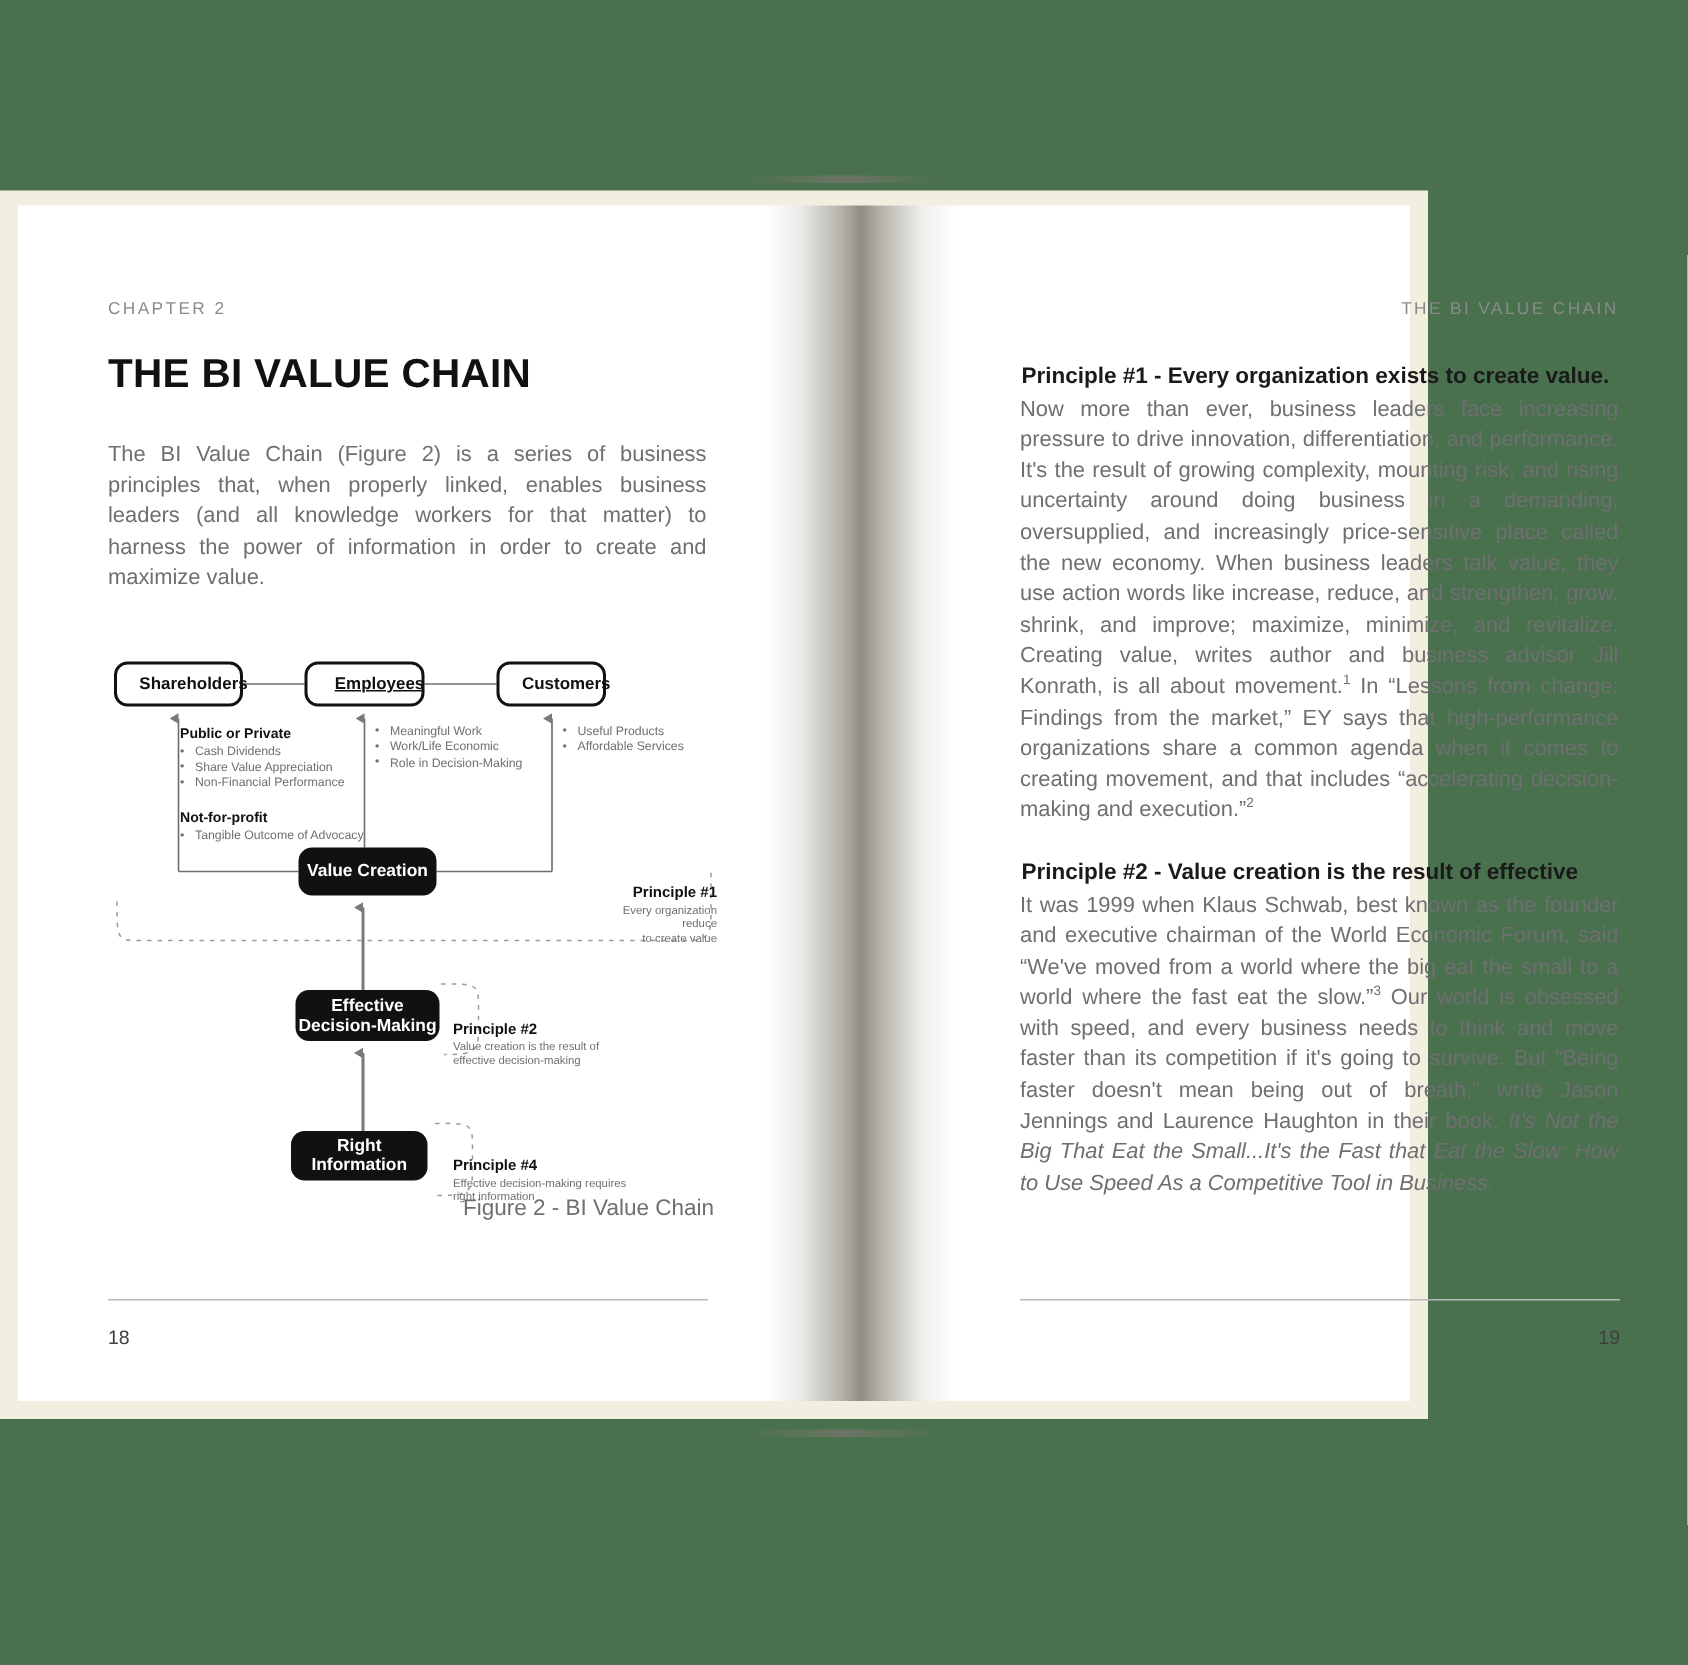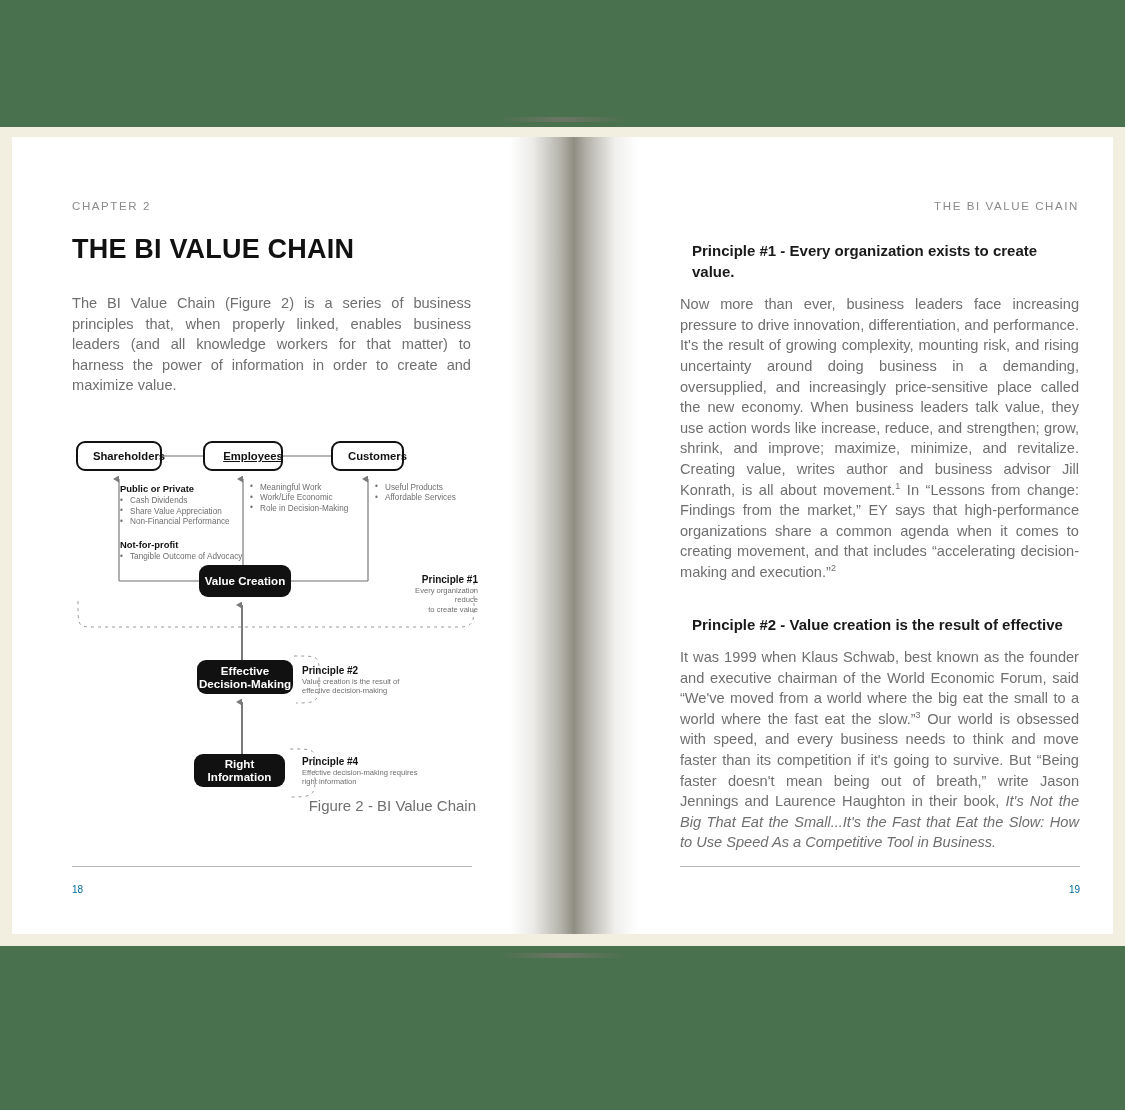--- a/index.html
+++ b/index.html
@@ -8,21 +8,21 @@
     width:1125px;height:1110px;
     background:#4a714d;
     font-family:"Liberation Sans", sans-serif;
     overflow:hidden;
     position:relative;
   }
   
   #book-spread{
     position:absolute;
     left:0; top:127px;
-    width:1125px; height:819px;
+    width:952px; height:819px;
     background:#f2efe0;
     box-sizing:border-box;
     padding:10px 12px 12px 12px;
   }
   #pages{
     position:relative;
     width:100%; height:100%;
     background:#ffffff;
     box-sizing:border-box;
   }
@@ -57,23 +57,23 @@
   .run-head{
     font-size:11.5px; letter-spacing:1.6px; color:#8a8a8a;
     font-weight:400; text-transform:uppercase;
   }
   .body-text{
     font-size:14.6px; line-height:20.6px; color:#6f6f72;
     text-align:justify; margin:0;
   }
   .para-head{
     font-size:15px; line-height:20.6px; color:#1a1a1a; font-weight:bold;
-    margin:12px;
-  }
-  .folio{font-size:10px; color:#0369a1;}
+    margin:1px;
+  }
+  .folio{font-size:13px; color:#404040;}
   .rule{height:1px; background:#b9b9b9;}
 
   
   #left-inner{position:absolute; left:60px; top:63px; width:400px;}
   #chapter-label{margin-bottom:22px;}
   #chapter-title{
     font-size:27px; font-weight:bold; color:#111; letter-spacing:.2px;
     margin:0 0 28px 0;
   }
   #left-intro{width:399px;}
@@ -110,21 +110,21 @@
     font-size:8.2px; line-height:10.4px; color:#6f6f72;
     padding-left:10px; position:relative; white-space:nowrap;
   }
   ul.bul li:before{
     content:"\2022"; position:absolute; left:0; top:-.5px; color:#6f6f72;
   }
   #list-shareholders{left:48px; top:42px; width:135px;}
   #list-employees  {left:178px; top:42px; width:120px;}
   #list-customers  {left:303px; top:42px; width:110px;}
 
-  .principle{position:absolute; z-index:3;}
+  .principle{position:absolute; z-index:3;margin-top:16px;}
   .p-title{font-size:10px; font-weight:bold; color:#111; margin:0 0 1px 0;}
   .p-sub{font-size:7.6px; line-height:9.4px; color:#6f6f72; margin:0;}
   #principle-1{left:320px; top:133px; width:86px; text-align:right;}
   #principle-2{left:230px; top:224px; width:120px; text-align:left;}
   #principle-3{left:230px; top:315px; width:130px; text-align:left;}
 
   #figure-caption{
     position:absolute; right:0; top:356px; width:220px; text-align:right;
     font-size:15px; color:#6f6f72;
   }

